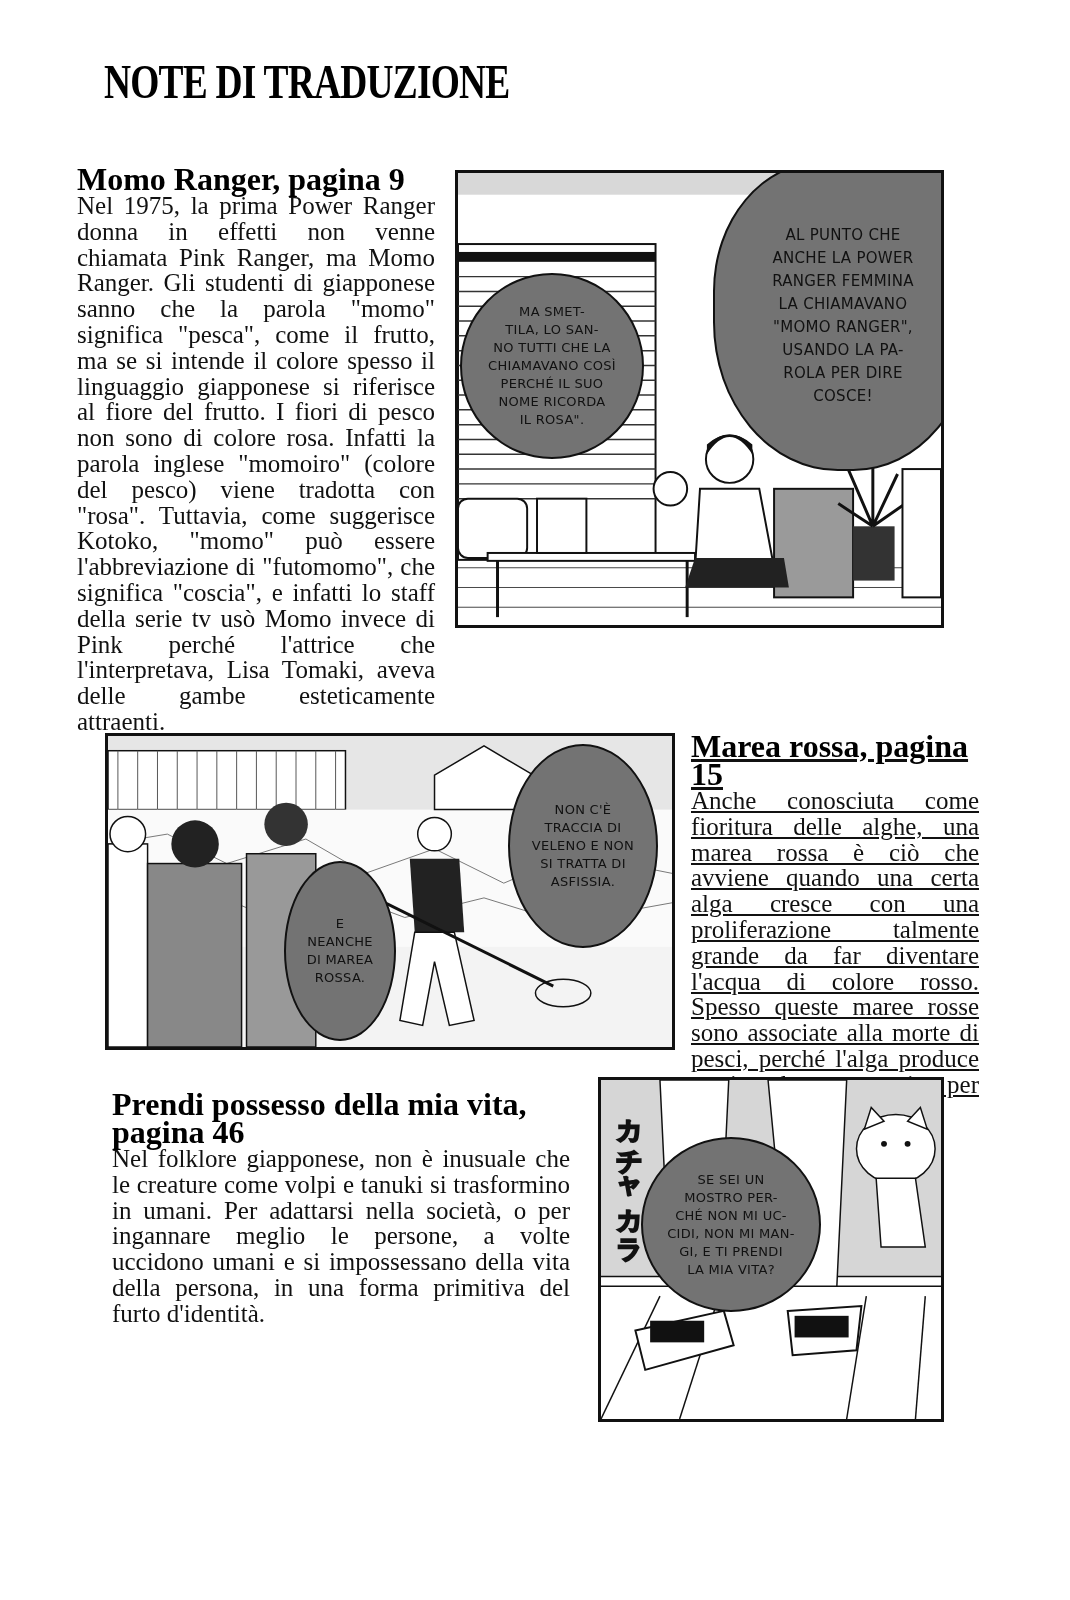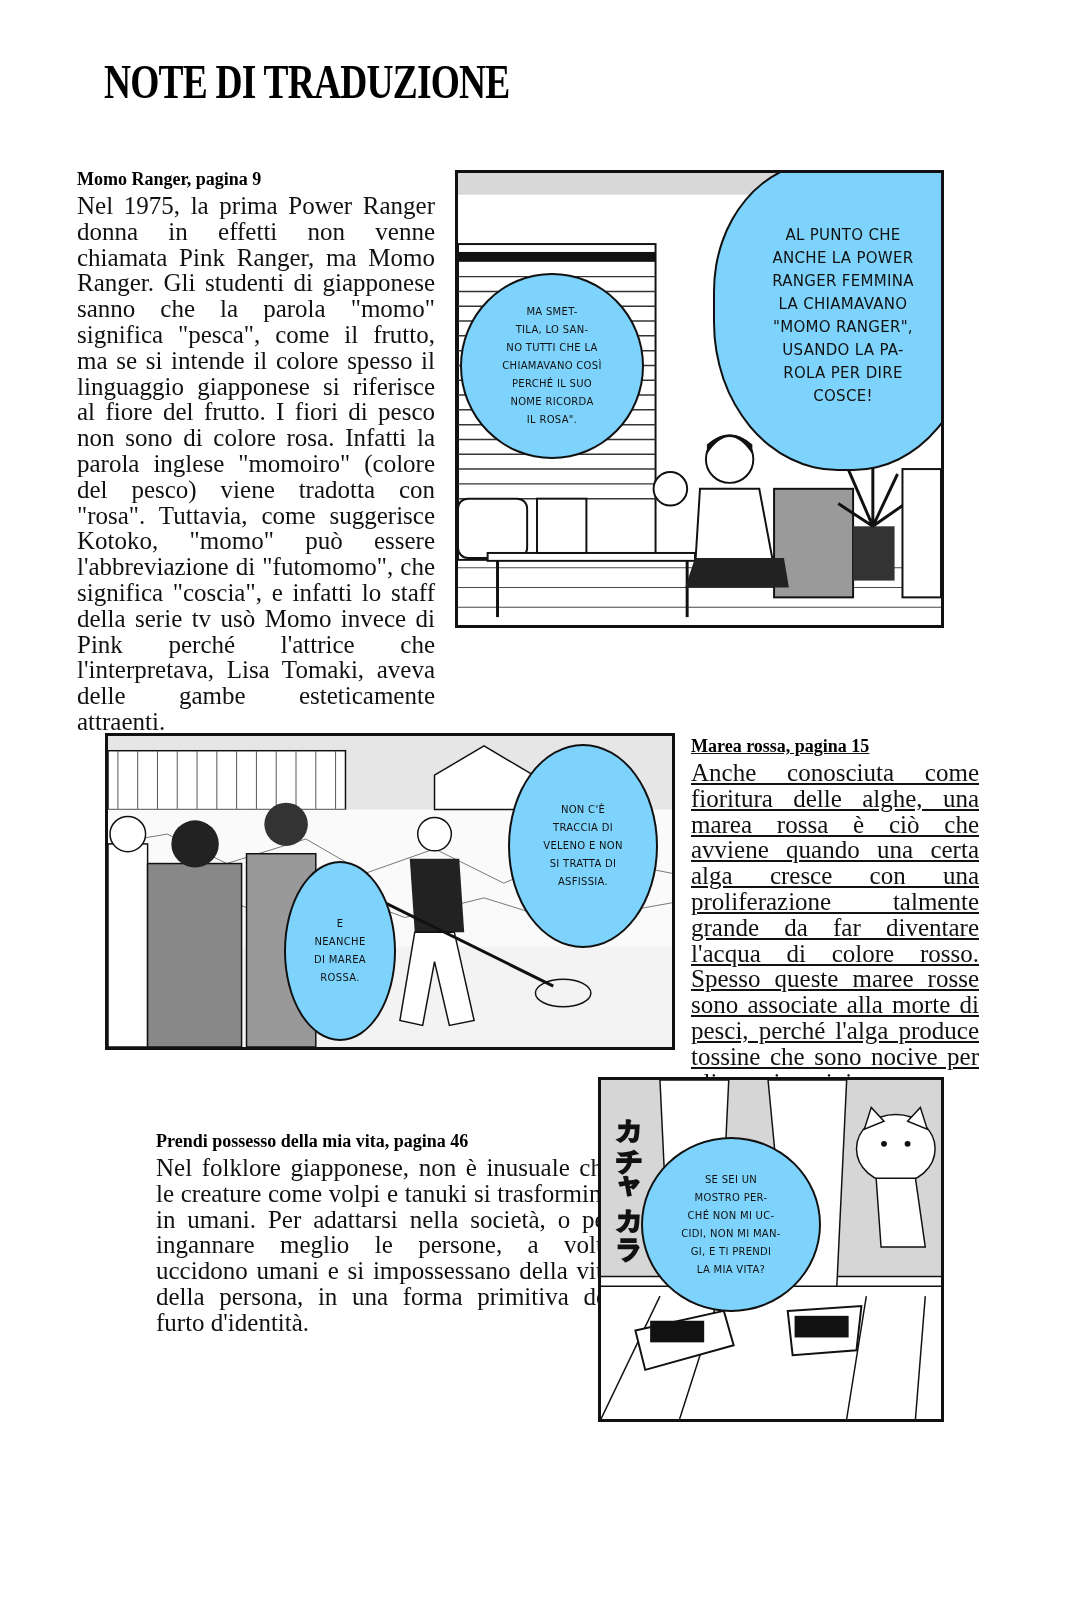--- a/index.html
+++ b/index.html
@@ -1,30 +1,30 @@
 <!DOCTYPE html>
 <html><head>
 <meta charset="utf-8">
 <style>
   html, body { margin:0; padding:0; background:#ffffff; }
   body { width:1070px; height:1600px; position:relative; overflow:hidden; font-family:"Liberation Serif", serif; color:#111; }
   .page-title { position:absolute; left:104px; top:52px; font-family:"Liberation Serif", serif; font-weight:bold; font-size:48px; letter-spacing:-1px; transform:scaleX(0.78); transform-origin:left top; line-height:60px; color:#000; white-space:nowrap; }
   .note { position:absolute; }
-  .note h2 { margin:0; font-family:"Liberation Serif", serif; font-weight:bold; font-size:18px; line-height:28px; color:#000; }
+  .note h2 { margin:0; font-family:"Liberation Serif", serif; font-weight:bold; font-size:32px; line-height:28px; color:#000; }
   .note p { margin:0; font-size:25px; line-height:25.8px; text-align:justify; text-align-last:left; hyphens:manual; }
   #note1 { left:77px; top:165px; width:358px; }
   #note2 { left:691px; top:732px; width:288px;text-decoration:underline; }
-  #note3 { left:112px; top:1127px; width:458px;margin-left:44px; }
+  #note3 { left:112px; top:1090px; width:458px; }
   .panel { position:absolute; border:3px solid #111; background:#fff; overflow:hidden; box-sizing:border-box; }
   #panel1 { left:455px; top:170px; width:489px; height:458px; }
   #panel2 { left:105px; top:733px; width:570px; height:317px; }
   #panel3 { left:598px; top:1077px; width:346px; height:345px; }
   .scene { position:absolute; left:0; top:0; width:100%; height:100%; }
-  .bubble { position:absolute; background:#7dd3fc; border:2.5px solid #111; border-radius:50%; display:flex; align-items:center; justify-content:center; text-align:center; box-sizing:border-box; }
-  .bubble span { font-family:"DejaVu Sans", sans-serif; font-size:10px; line-height:18px; color:#111; white-space:pre-line; letter-spacing:0.3px; }
+  .bubble { position:absolute; background:#737373; border:2.5px solid #111; border-radius:50%; display:flex; align-items:center; justify-content:center; text-align:center; box-sizing:border-box; }
+  .bubble span { font-family:"DejaVu Sans", sans-serif; font-size:13px; line-height:18px; color:#111; white-space:pre-line; letter-spacing:0.3px; }
   .sfx { position:absolute; font-family:"DejaVu Sans", sans-serif; font-weight:bold; font-size:26px; color:#fff; -webkit-text-stroke:2px #111; writing-mode:vertical-rl; }
 </style>
 </head>
 <body>
 
 <div class="page-title">NOTE DI TRADUZIONE</div>
 
 <div class="note" id="note1">
   <h2>Momo Ranger, pagina 9</h2>
   <p>Nel 1975, la prima Power Ranger donna in effetti non venne chiamata Pink Ranger, ma Momo Ranger. Gli studenti di giapponese sanno che la parola "momo" significa "pesca", come il frutto, ma se si intende il colore spesso il lin­guaggio giapponese si riferisce al fiore del frutto. I fiori di pesco non sono di colore rosa. Infatti la parola inglese "mo­moiro" (colore del pesco) viene tradotta con "rosa". Tuttavia, come suggerisce Kotoko, "momo" può essere l'abbrevia­zione di "futomomo", che significa "coscia", e infatti lo staff della serie tv usò Momo invece di Pink perché l'attrice che l'interpretava, Lisa Tomaki, aveva delle gambe esteticamente attraenti.</p>

